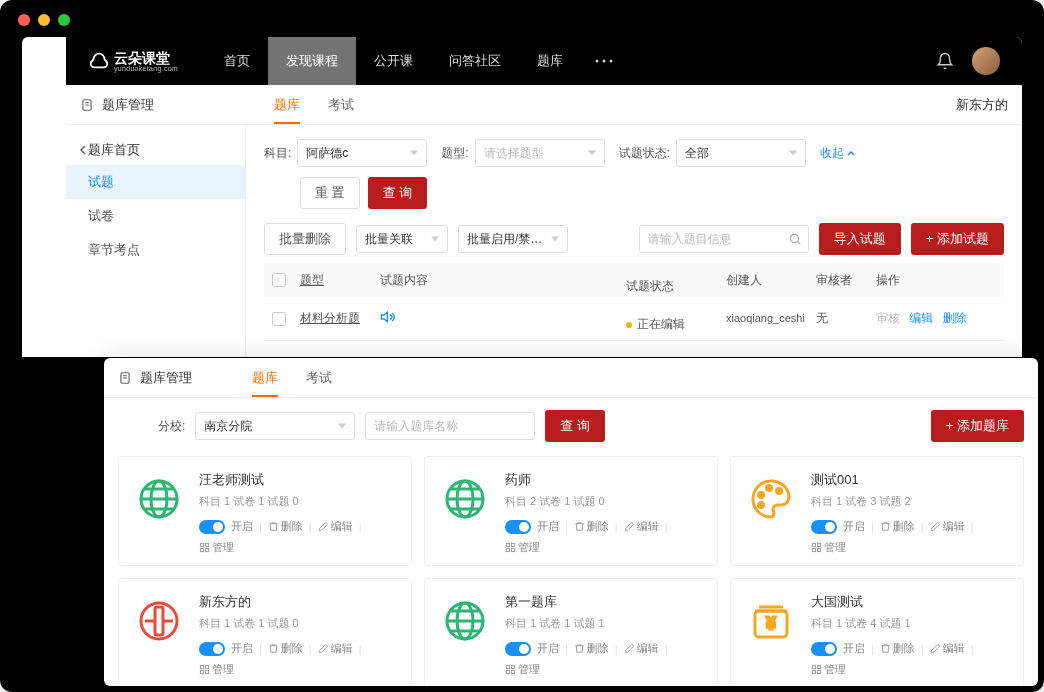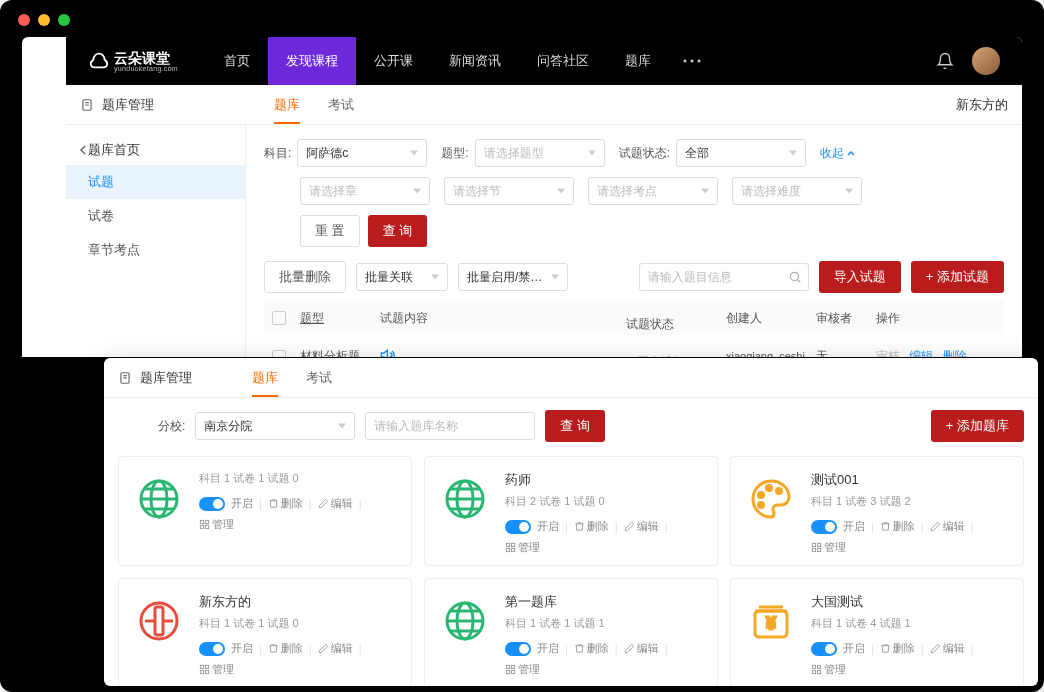--- a/index.html
+++ b/index.html
@@ -14,21 +14,21 @@
 
 .win1 { position: absolute; top: 37px; left: 22px; right: 22px; height: 320px; background: #fff; border-radius: 6px 6px 0 0; overflow: hidden; box-shadow: 0 4px 20px rgba(0,0,0,0.15); padding-left: 44px; }
 
 .topbar { background: #000; height: 48px; display: flex; align-items: center; padding: 0 22px; color: #fff; }
 .logo { display: flex; align-items: center; gap: 4px; margin-right: 28px; }
 .logo-icon { width: 22px; height: 22px; }
 .logo-text { font-size: 14px; font-weight: 600; line-height: 1; }
 .logo-sub { font-size: 7px; opacity: 0.7; letter-spacing: 0.3px; }
 .nav { display: flex; height: 100%; }
 .nav-item { padding: 0 18px; display: flex; align-items: center; font-size: 13px; color: #ddd; cursor: pointer; height: 100%; }
-.nav-item.active { background: #6d28d9; color: #fff; }
+.nav-item.active { background: #737373; color: #fff; }
 .nav-more { display: flex; align-items: center; padding: 0 14px; }
 .top-right { margin-left: auto; display: flex; align-items: center; gap: 18px; }
 .bell { width: 18px; height: 18px; color: #ccc; }
 .avatar { width: 28px; height: 28px; border-radius: 50%; background: linear-gradient(135deg,#d4a574,#8b5a3c); }
 
 .subhead { height: 40px; display: flex; align-items: center; border-bottom: 1px solid #eee; padding: 0 14px; }
 .subhead-left { display: flex; align-items: center; gap: 8px; font-size: 13px; color: #333; }
 .doc-icon { width: 14px; height: 14px; }
 .subtabs { display: flex; margin-left: 120px; gap: 28px; height: 100%; }
 .subtab { display: flex; align-items: center; font-size: 13px; color: #666; cursor: pointer; position: relative; }
@@ -112,21 +112,20 @@
           </svg>
         <div>
           <div class="logo-text">云朵课堂</div>
           <div class="logo-sub">yunduoketang.com</div>
         </div>
       </div>
       <div class="nav">
           <div class="nav-item">首页</div>
           <div class="nav-item active">发现课程</div>
           <div class="nav-item">公开课</div>
-          <div class="nav-item">新闻资讯</div>
           <div class="nav-item">问答社区</div>
           <div class="nav-item">题库</div>
         </div>
       <div class="nav-more">
         <svg width="18" height="4" viewBox="0 0 18 4" fill="#ccc">
             <circle cx="2" cy="2" r="1.5"></circle>
             <circle cx="9" cy="2" r="1.5"></circle>
             <circle cx="16" cy="2" r="1.5"></circle>
           </svg>
       </div>
@@ -188,34 +187,20 @@
             <div class="sel">
                 <span>全部</span>
               </div>
           </div>
           <div class="collapse">
             <span>收起</span>
             <svg width="8" height="5" viewBox="0 0 8 5" fill="none" stroke="#1890ff" stroke-width="1.5">
                 <path d="M1 4l3-3 3 3"></path>
               </svg>
           </div>
-        </div>
-        <div class="filters" style="padding-left:36px;">
-          <div class="sel ph">
-              <span>请选择章</span>
-            </div>
-          <div class="sel ph">
-              <span>请选择节</span>
-            </div>
-          <div class="sel ph">
-              <span>请选择考点</span>
-            </div>
-          <div class="sel ph">
-              <span>请选择难度</span>
-            </div>
         </div>
         <div class="btn-row" style="padding-left:36px;">
           <div class="btn btn-default">重 置</div>
           <div class="btn btn-primary">查 询</div>
         </div>
 
         <div class="toolbar">
           <div class="btn btn-default">批量删除</div>
           <div class="sel" style="min-width:92px;">
               <span>批量关联</span>
@@ -298,20 +283,21 @@
             <div class="card-icon">
               <svg viewBox="0 0 48 48" fill="none" stroke="#2bb673" stroke-width="3">
                 <circle cx="24" cy="24" r="18"></circle>
                 <ellipse cx="24" cy="24" rx="8" ry="18"></ellipse>
                 <line x1="6" y1="24" x2="42" y2="24"></line>
                 <line x1="10" y1="14" x2="38" y2="14"></line>
                 <line x1="10" y1="34" x2="38" y2="34"></line>
               </svg>
             </div>
             <div class="card-info">
+              <div class="card-title">汪老师测试</div>
               <div class="card-meta">科目 1  试卷 1  试题 0</div>
               <div class="card-ops">
                 <span class="toggle"></span>
                 <span>开启</span>
                 <span class="sep">|</span>
                 <span class="card-op"><svg class="mini-ico" viewBox="0 0 24 24" fill="none" stroke="#999" stroke-width="2">
                     <path d="M3 6h18M8 6V4h8v2M19 6l-1 14H6L5 6"></path>
                   </svg> 删除</span>
                 <span class="sep">|</span>
                 <span class="card-op"><svg class="mini-ico" viewBox="0 0 24 24" fill="none" stroke="#999" stroke-width="2">

